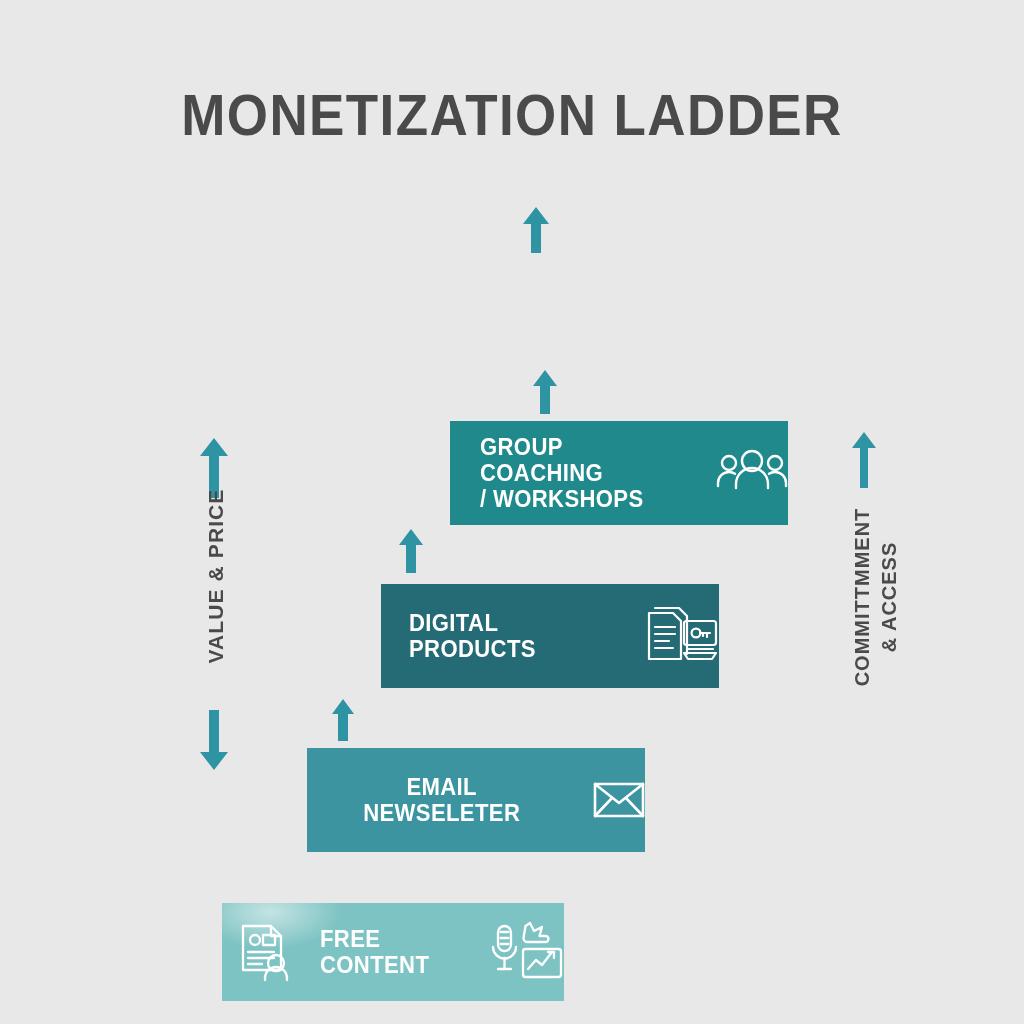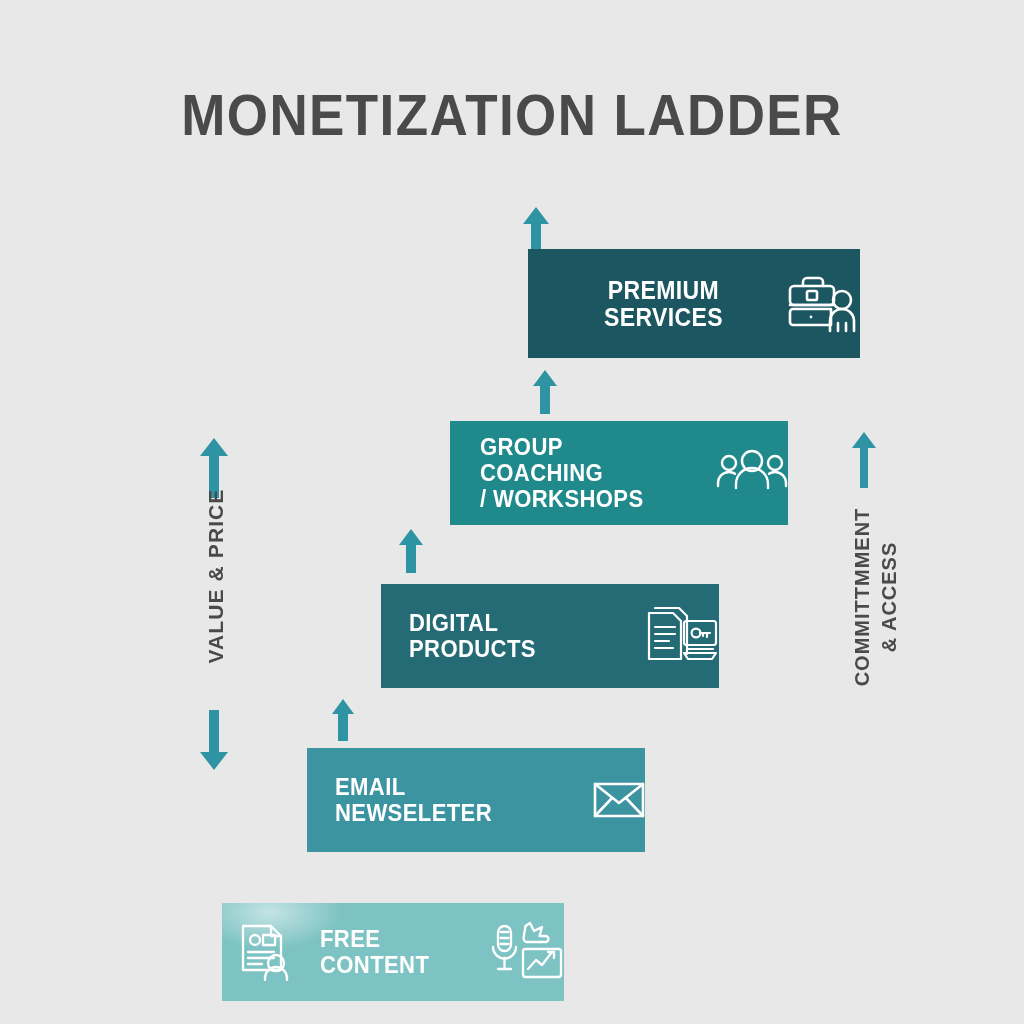--- a/index.html
+++ b/index.html
@@ -52,21 +52,21 @@
   #bar-group{ left:450px; top:421px; width:338px; height:104px; background:#20898c; }
   #bar-group .bar-label{ font-size:24px; margin-left:30px; }
   #bar-group .bar-icon{ margin-left:30px; }
 
   
   #bar-digital{ left:381px; top:584px; width:338px; height:104px; background:#256b75; }
   #bar-digital .bar-label{ font-size:24px; margin-left:28px; }
   #bar-digital .bar-icon{ margin-left:24px; }
 
   
-  #bar-email{ left:307px; top:748px; width:338px; height:104px; background:#3b94a0; }
+  #bar-email{ left:307px; top:748px; width:338px; height:104px; background:#3b94a0;text-align:center; }
   #bar-email .bar-label{ font-size:24px; margin-left:28px; }
   #bar-email .bar-icon{ margin-left:26px; }
 
   
   #bar-free{ left:222px; top:903px; width:342px; height:98px; background:#7ec3c3; }
   #bar-free .bar-icon.left{ margin-left:16px; }
   #bar-free .bar-label{ font-size:24px; margin-left:24px; }
   #bar-free .bar-icon.right{ margin-left:18px; }
   #bar-free::after{
     content:"";
@@ -155,37 +155,20 @@
     <svg width="30" height="46" viewBox="0 0 30 46">
       <path d="M15 2 L27 18 L20 18 L20 46 L10 46 L10 18 L3 18 Z" fill="#2e93a3"></path>
     </svg>
   </span>
   <span class="step-arrow" id="arrow-to-email">
     <svg width="28" height="44" viewBox="0 0 28 44">
       <path d="M14 2 L25 17 L19 17 L19 44 L9 44 L9 17 L3 17 Z" fill="#2e93a3"></path>
     </svg>
   </span>
 
-  <div class="bar" id="bar-premium">
-    <div class="bar-label">PREMIUM
-SERVICES</div>
-    <div class="bar-icon">
-      <svg width="74" height="62" viewBox="0 0 74 62" fill="none" stroke="#ffffff" stroke-width="2.6" stroke-linecap="round" stroke-linejoin="round">
-        <path d="M18 13 v-4 a4 4 0 0 1 4-4 h12 a4 4 0 0 1 4 4 v4"></path>
-        <rect x="5" y="13" width="44" height="19" rx="4"></rect>
-        <rect x="22" y="18" width="10" height="9" rx="1.6"></rect>
-        <path d="M5 32 h44"></path>
-        <path d="M8 36 h38 v16 h-38 a3 3 0 0 1 -3 -3 v-10 a3 3 0 0 1 3 -3 z"></path>
-        <circle cx="26" cy="44" r="1.4" fill="#ffffff" stroke="none"></circle>
-        <circle cx="57" cy="27" r="9"></circle>
-        <path d="M45 58 v-10 a12 12 0 0 1 24 0 v10"></path>
-        <path d="M53 50 v8 M61 50 v8"></path>
-      </svg>
-    </div>
-  </div>
 
   <div class="bar" id="bar-digital">
     <div class="bar-label">DIGITAL PRODUCTS</div>
     <div class="bar-icon">
       <svg width="76" height="66" viewBox="0 0 76 66" fill="none" stroke="#ffffff" stroke-width="2.2" stroke-linecap="round" stroke-linejoin="round">
         <path d="M6 10 h24 l8 8 v38 h-32 z"></path>
         <path d="M12 5 h24 l8 8 v38"></path>
         <path d="M12 24 h20 M12 31 h20 M12 38 h14 M12 45 h18"></path>
         <rect x="41" y="18" width="32" height="24" rx="2.5"></rect>
         <circle cx="53" cy="30" r="4.4"></circle>

